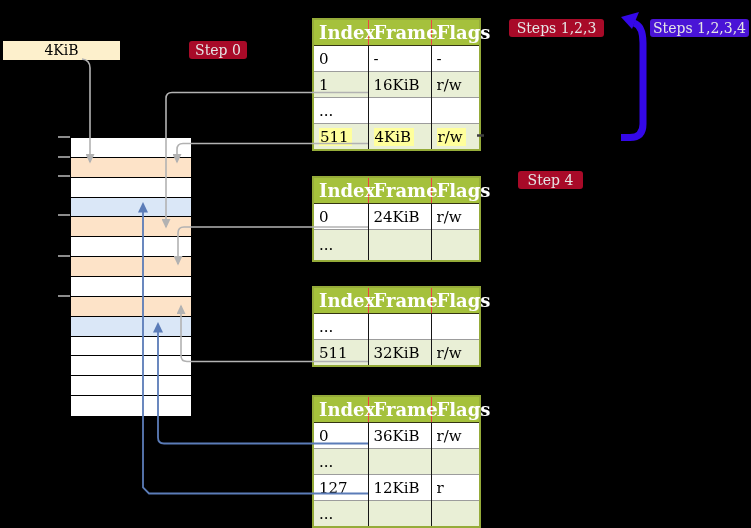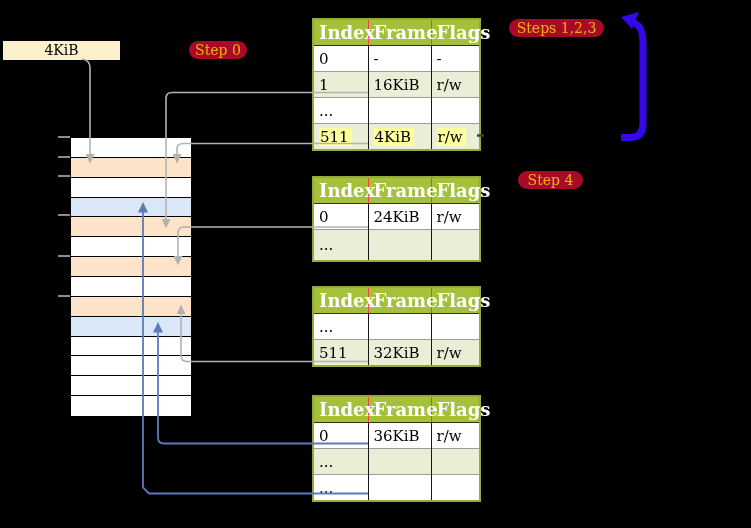--- a/index.html
+++ b/index.html
@@ -19,21 +19,21 @@
   .mem-row[data-type="pagetable"]{background:#fde3c8;}
   .mem-row[data-type="mapped"]{background:#dae7f7;}
   
   #mem-label{
     position:absolute;left:3px;top:41px;width:117px;height:19px;
     background:#fdf0cc;color:#000;font-size:14px;line-height:19px;text-align:center;
   }
   
   .badge{
     position:absolute;height:18px;line-height:18px;text-align:center;
-    color:#eab308;font-size:14px;border-radius:9px;box-sizing:border-box;
+    color:#e5e5e5;font-size:14px;border-radius:3px;box-sizing:border-box;
   }
   .badge.red{background:#a80a28;}
   .badge.blue{background:#4a14d6;}
   #b-step0{left:189px;top:41px;width:58px;}
   #b-steps123{left:509px;top:19px;width:95px;}
   #b-steps1234{left:650px;top:19px;width:99px;}
   #b-step4{left:518px;top:171px;width:65px;}
   
   .ptable{position:absolute;left:312px;}
   #pt1{top:18px;} #pt2{top:176px;} #pt3{top:286px;} #pt4{top:395px;}
@@ -60,20 +60,21 @@
 </style>
 </head>
 <body>
 
 <div id="canvas">
 
   <div id="mem-label">4KiB</div>
 
   <div id="b-step0" class="badge red">Step 0</div>
   <div id="b-steps123" class="badge red">Steps 1,2,3</div>
+  <div id="b-steps1234" class="badge blue">Steps 1,2,3,4</div>
   <div id="b-step4" class="badge red">Step 4</div>
 
   <div id="mem-col">
     <div class="mem-row" data-type="free"></div>
     <div class="mem-row" data-type="pagetable"></div>
     <div class="mem-row" data-type="free"></div>
     <div class="mem-row" data-type="mapped"></div>
     <div class="mem-row" data-type="pagetable"></div>
     <div class="mem-row" data-type="free"></div>
     <div class="mem-row" data-type="pagetable"></div>
@@ -200,20 +201,25 @@
       <tbody>
         <tr>
           <td>0</td>
           <td>36KiB</td>
           <td>r/w</td>
         </tr>
         <tr>
           <td>...</td>
           <td></td>
           <td></td>
+        </tr>
+        <tr>
+          <td>127</td>
+          <td>12KiB</td>
+          <td>r</td>
         </tr>
         <tr>
           <td>...</td>
           <td></td>
           <td></td>
         </tr>
       </tbody>
     </table>
   </div>
 

